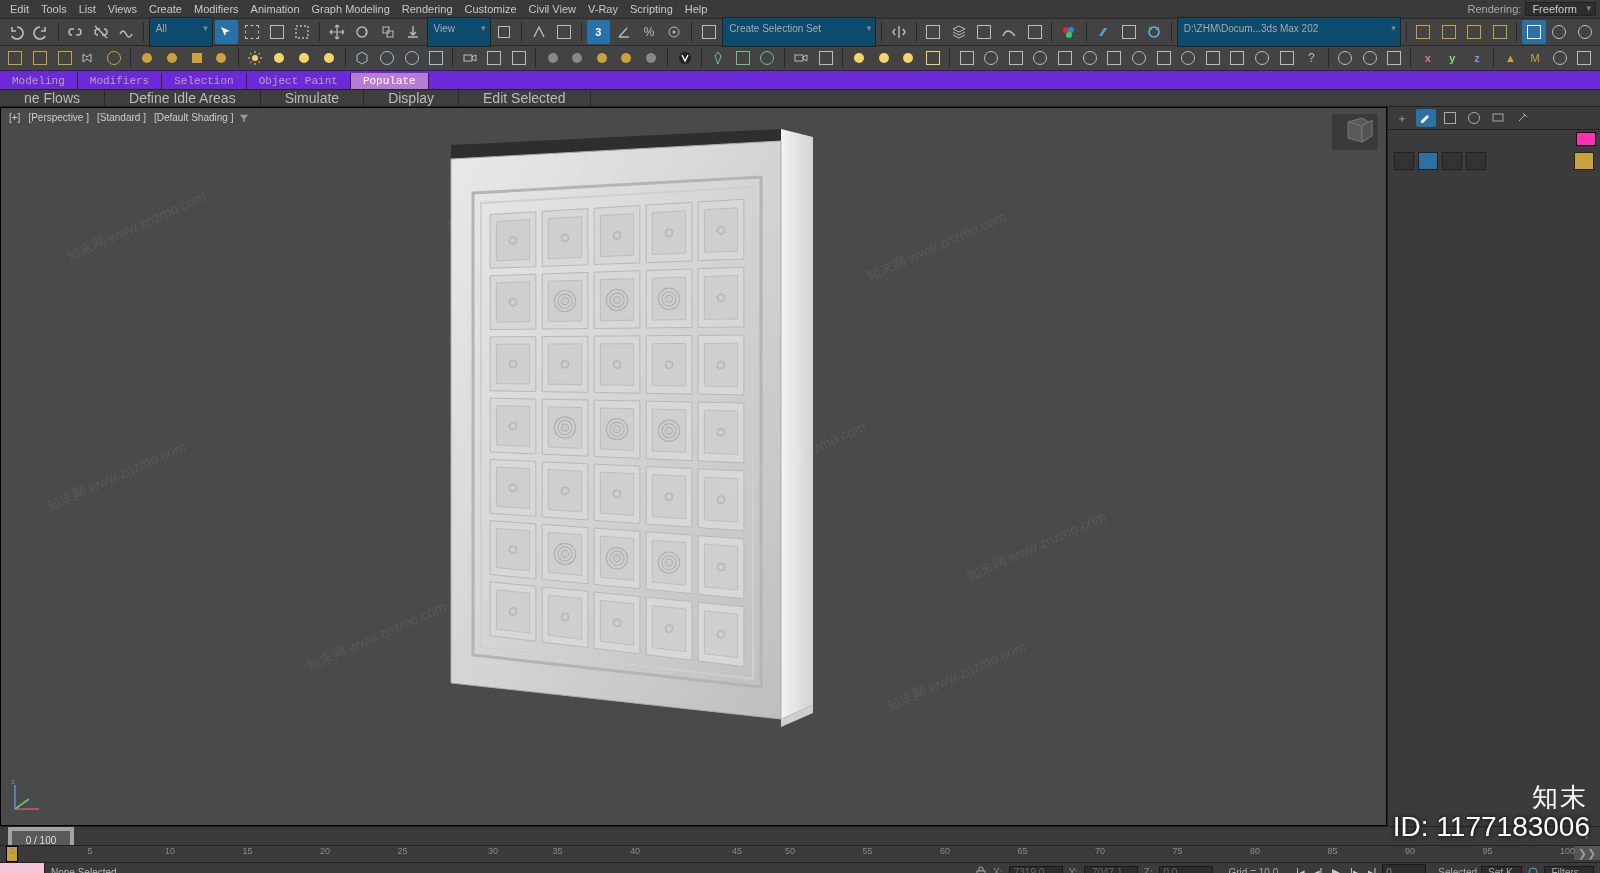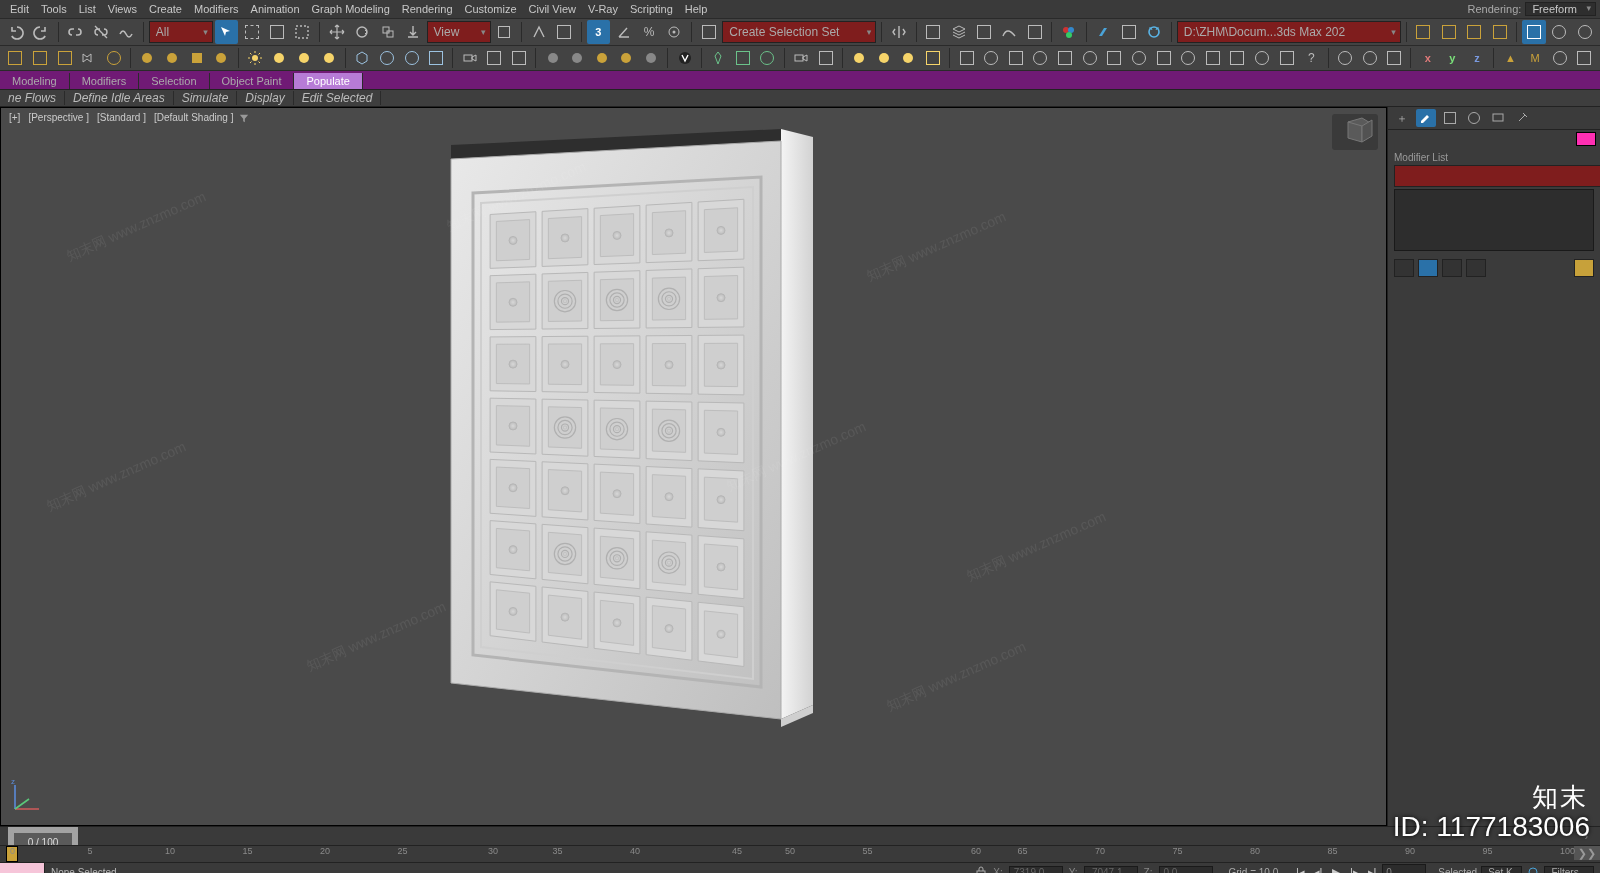--- a/index.html
+++ b/index.html
@@ -11,31 +11,31 @@
   .menubar .ws-val{background:#2e2e2e;border:1px solid #222;padding:0 18px 0 6px;position:relative;}
   .menubar .ws-val::after{content:"▾";position:absolute;right:4px;font-size:9px;color:#888;}
   
   .toolrow{height:26px;background:#434343;display:flex;align-items:center;padding:0 4px;border-bottom:1px solid #2a2a2a;gap:2px;}
   .toolrow.second{height:24px;}
   .tbtn{width:22px;height:22px;display:flex;align-items:center;justify-content:center;border:1px solid transparent;border-radius:2px;color:#bbb;}
   .tbtn svg{width:16px;height:16px;}
   .tbtn.accent{background:#2a71a8;color:#fff;}
   .tbtn .dot{width:10px;height:10px;border-radius:50%;}
   .sep{width:1px;height:20px;background:#2a2a2a;margin:0 3px;}
-  .dd{height:20px;background:#7f1d1d;border:1px solid #222;display:flex;align-items:center;padding:0 16px 0 6px;position:relative;color:#aaa;font-size:12px;}
+  .dd{height:20px;background:#0c4a6e;border:1px solid #222;display:flex;align-items:center;padding:0 16px 8px 6px;position:relative;color:#aaa;font-size:10px;}
   .dd::after{content:"▾";position:absolute;right:4px;font-size:9px;color:#888;}
   .dd.sm{min-width:40px;}
   .dd.path{min-width:200px;}
   
-  .ribbon{height:18px;background:#701a75;display:flex;align-items:flex-end;border-bottom:1px solid #222;}
+  .ribbon{height:18px;background:#6d28d9;display:flex;align-items:flex-end;border-bottom:1px solid #222;font-family:Liberation Mono, monospace;}
   .ribbon .tab{padding:2px 12px;color:#aaa;border-right:1px solid #2a2a2a;}
   .ribbon .tab.active{background:#b77bd6;color:#fff;}
   
   .subribbon{height:16px;background:#3e3e3e;display:flex;align-items:center;border-bottom:1px solid #222;}
-  .subribbon .sbtn{padding:0 8px;color:#bbb;border-right:1px solid #2a2a2a;font-size:12px;font-style:italic;}
+  .subribbon .sbtn{padding:0 24px;color:#bbb;border-right:1px solid #2a2a2a;font-size:14px;}
   
   .main{display:flex;height:calc(873px - 18px - 26px - 24px - 18px - 16px - 18px - 16px - 18px);}
   .viewport-wrap{flex:1;display:flex;position:relative;}
   .viewport{flex:1;background:#4a4a4a;position:relative;border:1px solid #000;margin:0;}
   .vp-label{position:absolute;top:4px;left:6px;color:#ccc;font-size:10px;display:flex;align-items:center;gap:4px;}
   .vp-label .seg{padding:0 2px;}
   .vp-label .funnel{width:10px;height:10px;}
   .vp-axis{position:absolute;left:8px;bottom:10px;width:38px;height:38px;}
   .vp-cube{position:absolute;top:6px;right:8px;width:46px;height:36px;background:#3a3a3a;border-radius:3px;}
   
@@ -50,21 +50,21 @@
   .cmd-section{padding:4px 6px;}
   .cmd-section .lbl{font-size:10px;color:#9a9a9a;}
   .cmd-list{height:60px;background:#2d2d2d;border:1px solid #1a1a1a;margin-top:2px;}
   .cmd-modtools{display:flex;gap:4px;padding:4px 6px;align-items:center;}
   .cmd-modtools .mt{width:18px;height:16px;background:#333;border:1px solid #222;}
   .cmd-modtools .mt.blue{background:#2a71a8;}
   .cmd-modtools .mt.yellow{background:#c7a13a;}
   .cmd-body{flex:1;background:#3b3b3b;}
   
   .timerow{height:18px;background:#3a3a3a;display:flex;align-items:center;border-top:1px solid #222;position:relative;}
-  .time-cursor{position:absolute;left:8px;top:0;height:100%;width:58px;background:#5a5a5a;border:6px solid #a3a3a3;display:flex;align-items:center;justify-content:center;color:#ddd;font-size:10px;}
+  .time-cursor{position:absolute;left:8px;top:0;height:100%;width:58px;background:#5a5a5a;border:4px solid #a3a3a3;display:flex;align-items:center;justify-content:center;color:#ddd;font-size:10px;}
   .time-end{position:absolute;right:12px;color:#888;font-size:10px;}
   .ruler{height:16px;background:#3a3a3a;position:relative;border-top:1px solid #222;}
   .ruler .tick{position:absolute;top:0;font-size:9px;color:#8a8a8a;}
   .ruler .first{position:absolute;left:6px;top:0;width:10px;height:14px;background:#caa23a;border:1px solid #000;}
   .ruler .handle{position:absolute;right:0;top:0;width:26px;height:14px;background:#555;display:flex;align-items:center;justify-content:center;color:#999;}
   
   .status{height:18px;background:#3a3a3a;display:flex;align-items:center;border-top:1px solid #222;}
   .status .left{width:150px;display:flex;align-items:center;height:100%;}
   .status .pink{width:44px;height:100%;background:#f6c5d9;border-right:1px solid #222;}
   .status .sel{padding:0 6px;color:#bbb;font-size:10px;}
@@ -751,25 +751,20 @@
         </div>
       <div class="ct">
           <svg width="14" height="14" viewBox="0 0 14 14">
             <path d="M4 10l6-6M8 2l4 4" stroke="#aaa" fill="none"></path>
           </svg>
         </div>
     </div>
     <div class="cmd-color">
       <div class="swatch"></div>
     </div>
-    <div class="cmd-section">
-      <div class="lbl">Modifier List</div>
-      <div class="dd" style="width:100%;margin-top:2px"></div>
-      <div class="cmd-list"></div>
-    </div>
     <div class="cmd-modtools">
       <div class="mt"></div>
       <div class="mt blue"></div>
       <div class="mt"></div>
       <div class="mt"></div>
       <div style="flex:1"></div>
       <div class="mt yellow"></div>
     </div>
     <div class="cmd-body"></div>
   </div>
@@ -789,21 +784,21 @@
     <span class="tick" style="left: 165px;">10</span>
     <span class="tick" style="left: 242.5px; text-align: center;">15</span>
     <span class="tick" style="left: 320px;">20</span>
     <span class="tick" style="left: 397.5px;">25</span>
     <span class="tick" style="left: 488px;">30</span>
     <span class="tick" style="left: 552.5px;">35</span>
     <span class="tick" style="left: 630px;">40</span>
     <span class="tick" style="left: 732px;">45</span>
     <span class="tick" style="left: 785px;">50</span>
     <span class="tick" style="left: 862.5px;">55</span>
-    <span class="tick" style="left: 940px; margin-left: 31px;">60</span>
+    <span class="tick" style="left: 940px;">60</span>
     <span class="tick" style="left: 1017.5px;">65</span>
     <span class="tick" style="left: 1095px;">70</span>
     <span class="tick" style="left: 1172.5px;">75</span>
     <span class="tick" style="left: 1250px;">80</span>
     <span class="tick" style="left: 1327.5px;">85</span>
     <span class="tick" style="left: 1405px;">90</span>
     <span class="tick" style="left: 1482.5px;">95</span>
     <span class="tick" style="left: 1560px;">100</span>
   </div>
 

